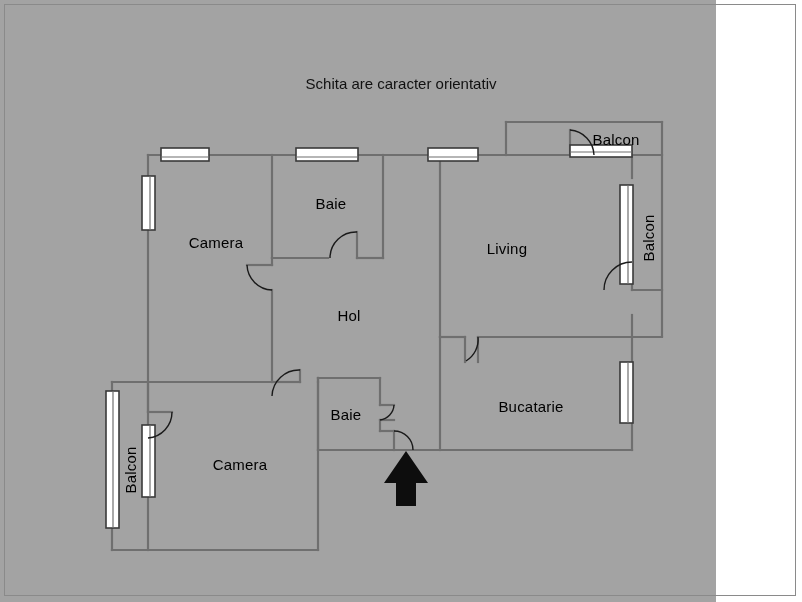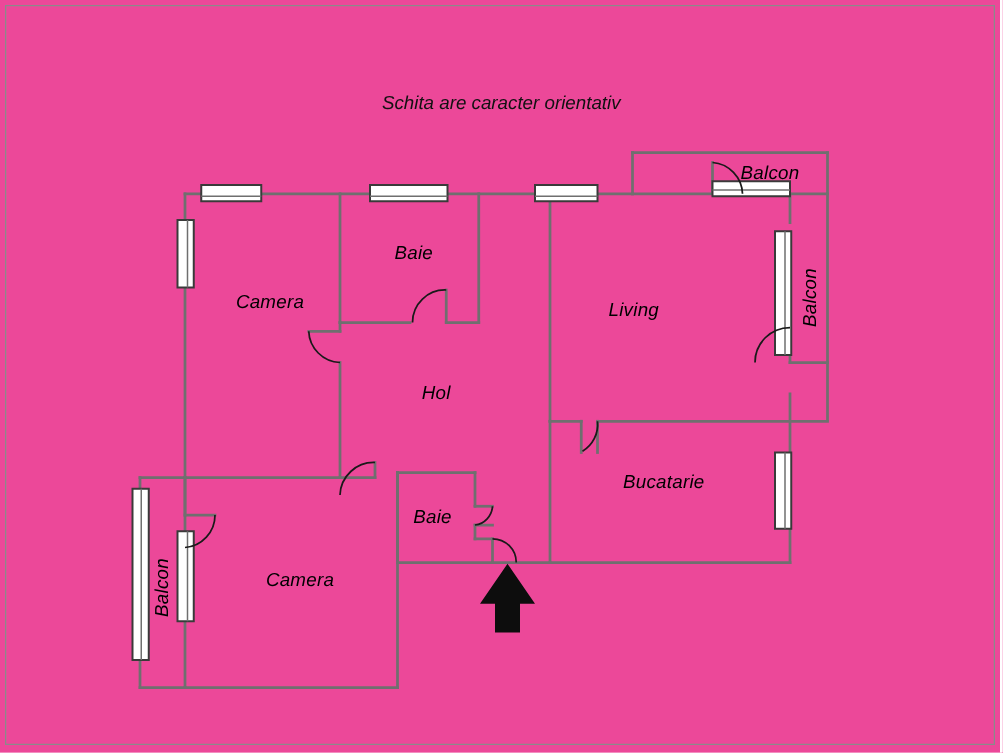--- a/index.html
+++ b/index.html
@@ -8,24 +8,23 @@
     background: #ffffff;
   }
   body {
     width: 802px;
     height: 602px;
     font-family: "Liberation Sans", sans-serif;
     overflow: hidden;
   }
   #plan-root {
     position: relative;
-    width: 800px;
+    width: 716px;
     height: 602px;
-    background: #ec4899;
-    font-style: italic;
+    background: #a3a3a3;
   }
   #frame-border {
     position: absolute;
     left: 4px;
     top: 4px;
     width: 792px;
     height: 592px;
     border: 1px solid #8a8a8a;
     box-sizing: border-box;
   }
@@ -192,21 +191,21 @@
 
     <g>
       <path d="M406,451 L428,483 L416,483 L416,506 L396,506 L396,483 L384,483 Z" fill="#0d0d0d" stroke="none"></path>
     </g>
   </svg>
 
   <div class="room-label" style="left:216px; top:242px;">Camera</div>
   <div class="room-label" style="left:331px; top:203px;">Baie</div>
   <div class="room-label" style="left:507px; top:248px;">Living</div>
   <div class="room-label" style="left:349px; top:315px;">Hol</div>
-  <div class="room-label" style="left:531px; top:386px;">Bucatarie</div>
+  <div class="room-label" style="left:531px; top:406px;">Bucatarie</div>
   <div class="room-label" style="left:346px; top:414px;">Baie</div>
   <div class="room-label" style="left:240px; top:464px;">Camera</div>
 
   <div class="room-label" style="left:616px; top:139px;">Balcon</div>
   <div class="room-label vertical" style="left:648px; top:238px;">Balcon</div>
   <div class="room-label vertical" style="left:130px; top:470px;">Balcon</div>
 
 </div>
 
 </body></html>

